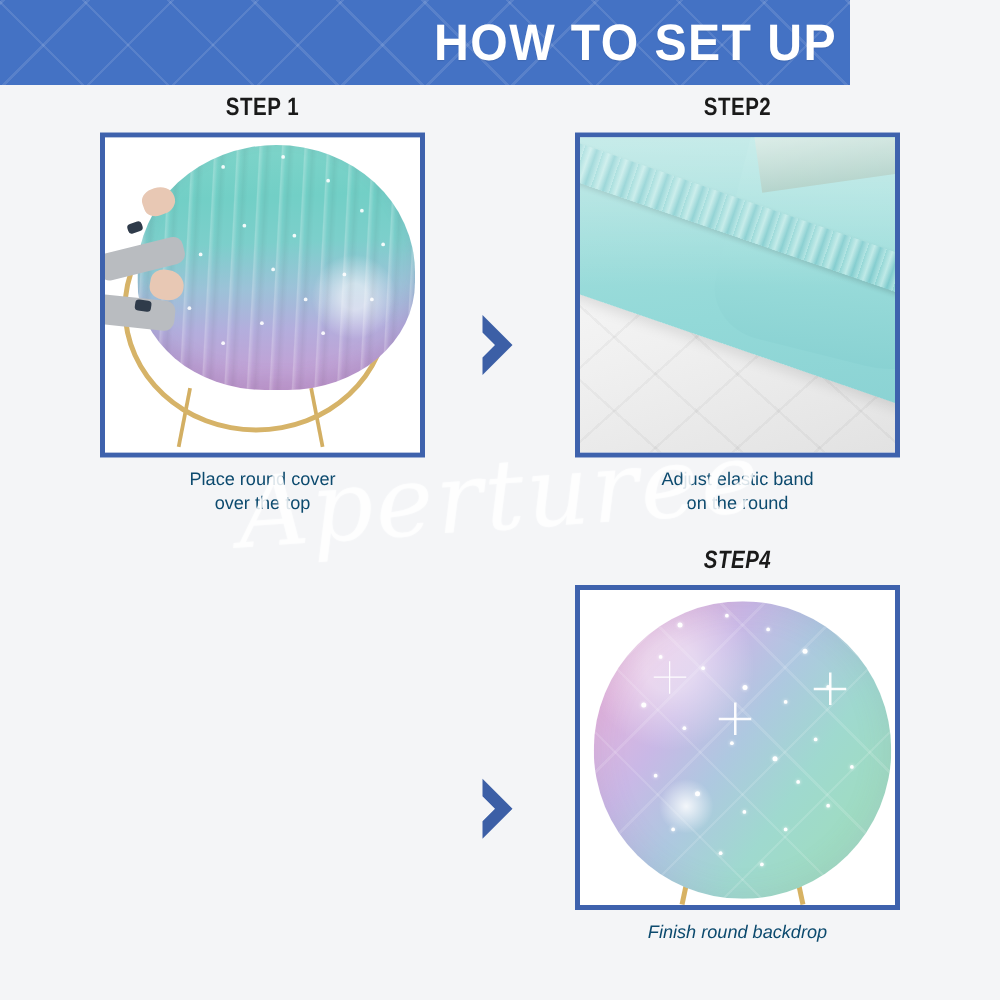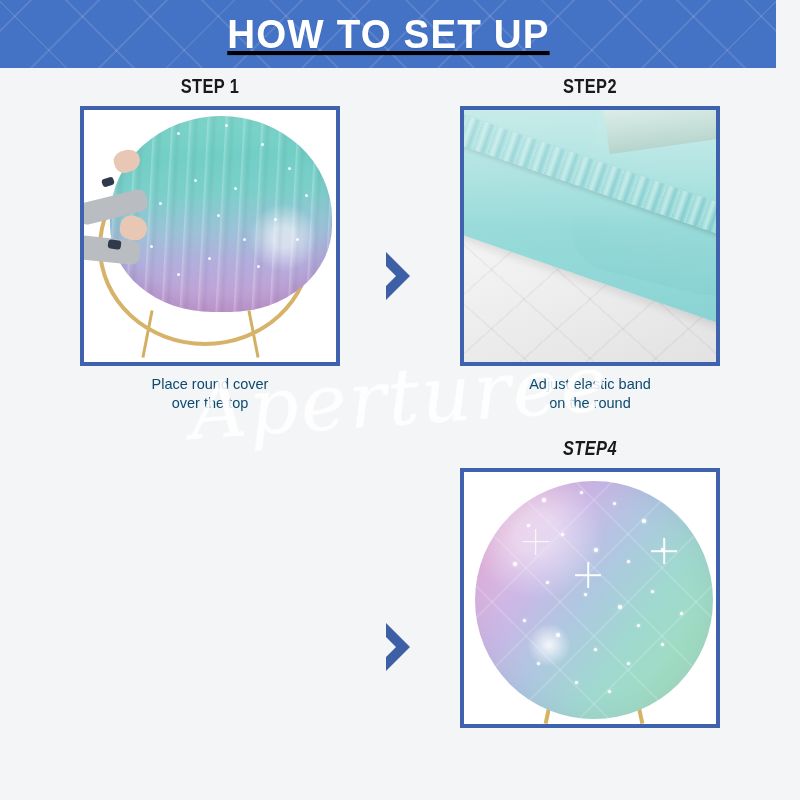--- a/index.html
+++ b/index.html
@@ -14,39 +14,38 @@
     font-family: "Liberation Sans", sans-serif;
     background: #f4f5f7;
     position: relative;
     overflow: hidden;
   }
 
   
   .header {
     position: absolute;
     left: 0; top: 0;
-    width: 776px;
+    width: 680px;
     height: 68px;
     background-color: #4472c4;
     background-image:
       repeating-linear-gradient(45deg,
         rgba(255,255,255,0.00) 0px,
         rgba(255,255,255,0.00) 46px,
         rgba(255,255,255,0.11) 46px,
         rgba(255,255,255,0.11) 48px),
       repeating-linear-gradient(-45deg,
         rgba(255,255,255,0.00) 0px,
         rgba(255,255,255,0.00) 46px,
         rgba(255,255,255,0.11) 46px,
         rgba(255,255,255,0.11) 48px);
     display: flex;
     align-items: center;
-    justify-content: center;
+    justify-content: flex-end;
     overflow: hidden;
-    text-decoration: underline;
   }
   .header-title {
     color: #ffffff;
     font-size: 41px;
     font-weight: bold;
     letter-spacing: 1.2px;
     font-stretch: condensed;
     transform: scaleX(0.94);
     text-shadow: 0 1px 1px rgba(0,0,0,0.10);
     white-space: nowrap;
@@ -464,20 +463,23 @@
             <i style="left:56%;top:88%;width:3px;height:3px"></i>
             <i style="left:26%;top:76%;width:3px;height:3px"></i>
             <i style="left:68%;top:60%;width:3px;height:3px"></i>
           </div>
           <div class="sparkle" style="left:42%;top:34%"></div>
           <div class="sparkle" style="left:74%;top:24%"></div>
           <div class="sparkle" style="left:20%;top:20%"></div>
         </div>
       </div>
     </div>
+    <div class="caption">
+      <div>Finish round backdrop</div>
+    </div>
   </div>
 
   <div class="arrow a1">
     <svg viewBox="0 0 40 52" xmlns="http://www.w3.org/2000/svg">
       <polygon points="6,2 30,26 6,50 6,36 16,26 6,16" fill="#3C5FA6"></polygon>
     </svg>
   </div>
   <div class="arrow a2">
     <svg viewBox="0 0 40 52" xmlns="http://www.w3.org/2000/svg">
       <polygon points="6,2 30,26 6,50 6,36 16,26 6,16" fill="#3C5FA6"></polygon>

